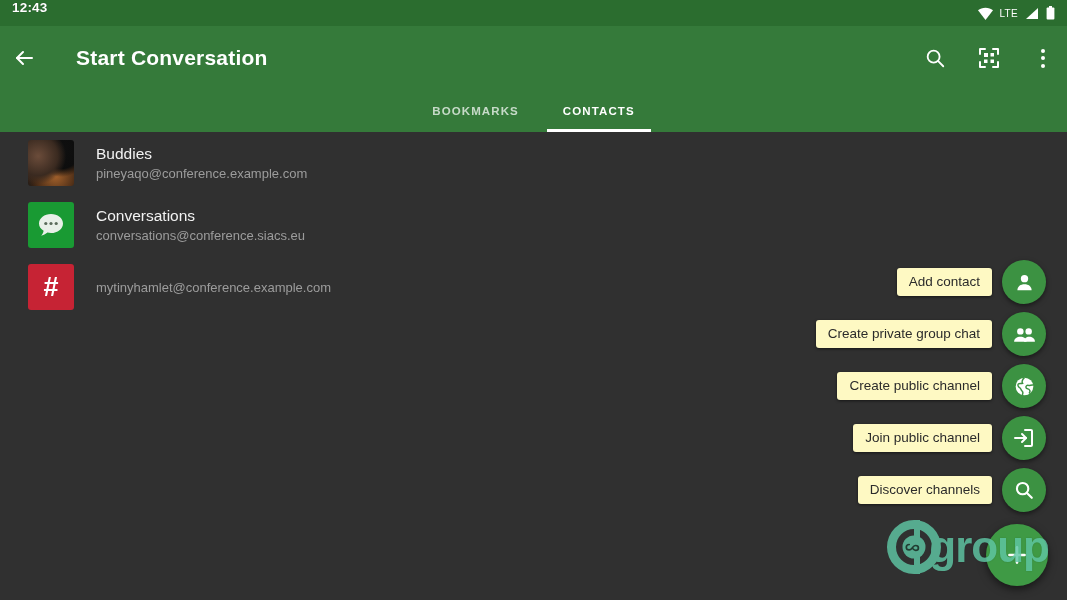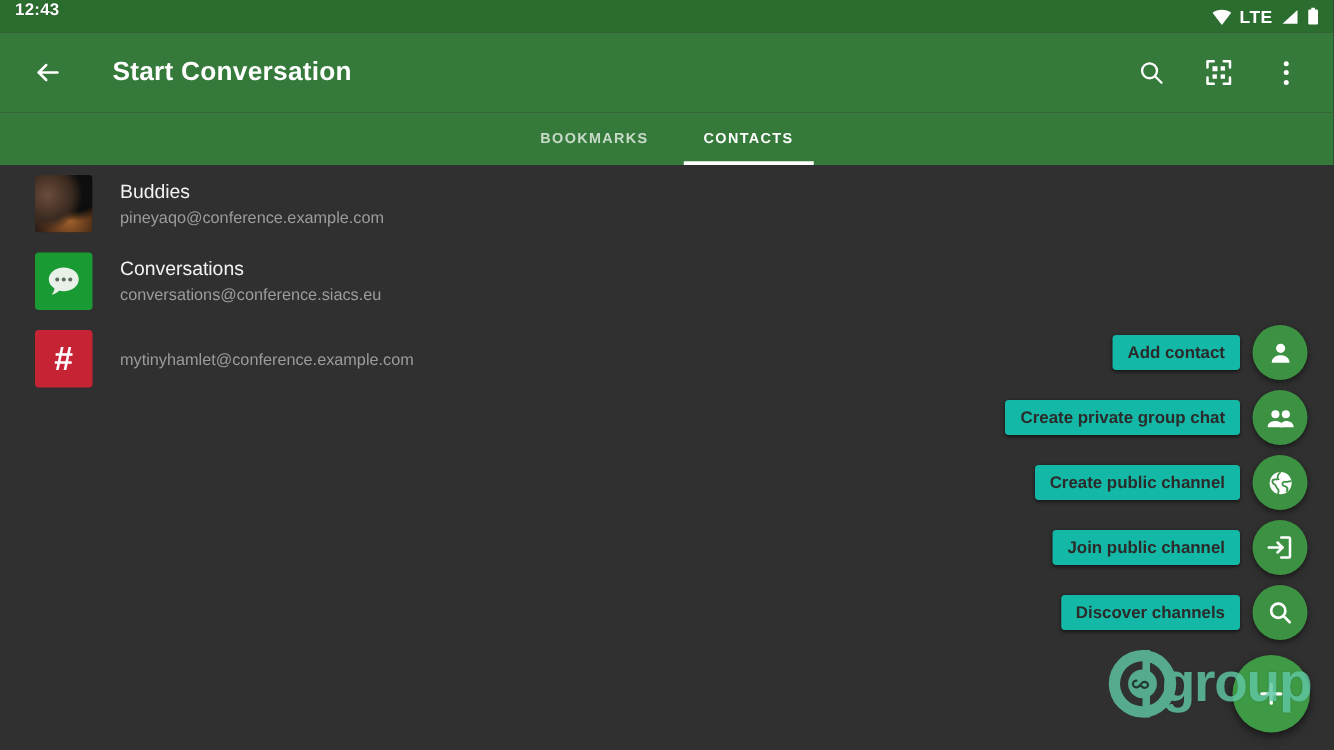--- a/index.html
+++ b/index.html
@@ -29,30 +29,30 @@
     font-size: 13.5px; font-weight: bold;
     letter-spacing: .2px;
     text-shadow: 0 0 1px rgba(0,0,0,.4);
   }
   .statusbar .sb-right {
     margin-left: auto;
     display: flex; align-items: center; gap: 7px;
   }
   .sb-right svg { display: block; }
   .sb-right .lte {
-    font-size: 14px; font-weight: bold; letter-spacing: .3px;
+    font-size: 10px; font-weight: normal; letter-spacing: .3px;
   }
 
   
   .appbar {
     position: absolute; top: 26px; left: 0;
     width: 100%; height: 64px;
     background: #357a3a;
     display: flex; align-items: center;
-    padding: 0 14px;
+    padding: 0 0;
   }
   .appbar-back {
     width: 48px; height: 48px;
     display: flex; align-items: center; justify-content: center;
     color: #fff; flex: 0 0 auto;
   }
   .appbar-title {
     color: #ffffff;
     font-size: 21px;
     font-weight: bold;
@@ -138,29 +138,28 @@
     display: flex; flex-direction: column;
     align-items: flex-end;
     gap: 8px;
   }
   .sd-row {
     display: flex; align-items: center;
     gap: 10px;
     height: 44px;
   }
   .sd-label {
-    background: #14b8a6;
+    background: #fef9c3;
     color: #2b2b2b;
     font-size: 13.5px;
     padding: 6px 12px;
     border-radius: 3px;
     box-shadow: 0 1px 3px rgba(0,0,0,.55);
     white-space: nowrap;
     line-height: 16px;
-    font-weight: bold;
   }
   .mini-fab {
     width: 44px; height: 44px;
     border-radius: 50%;
     background: #3c9242;
     box-shadow: 0 2px 5px rgba(0,0,0,.5);
     display: flex; align-items: center; justify-content: center;
     color: #ffffff;
     flex: 0 0 auto;
   }

